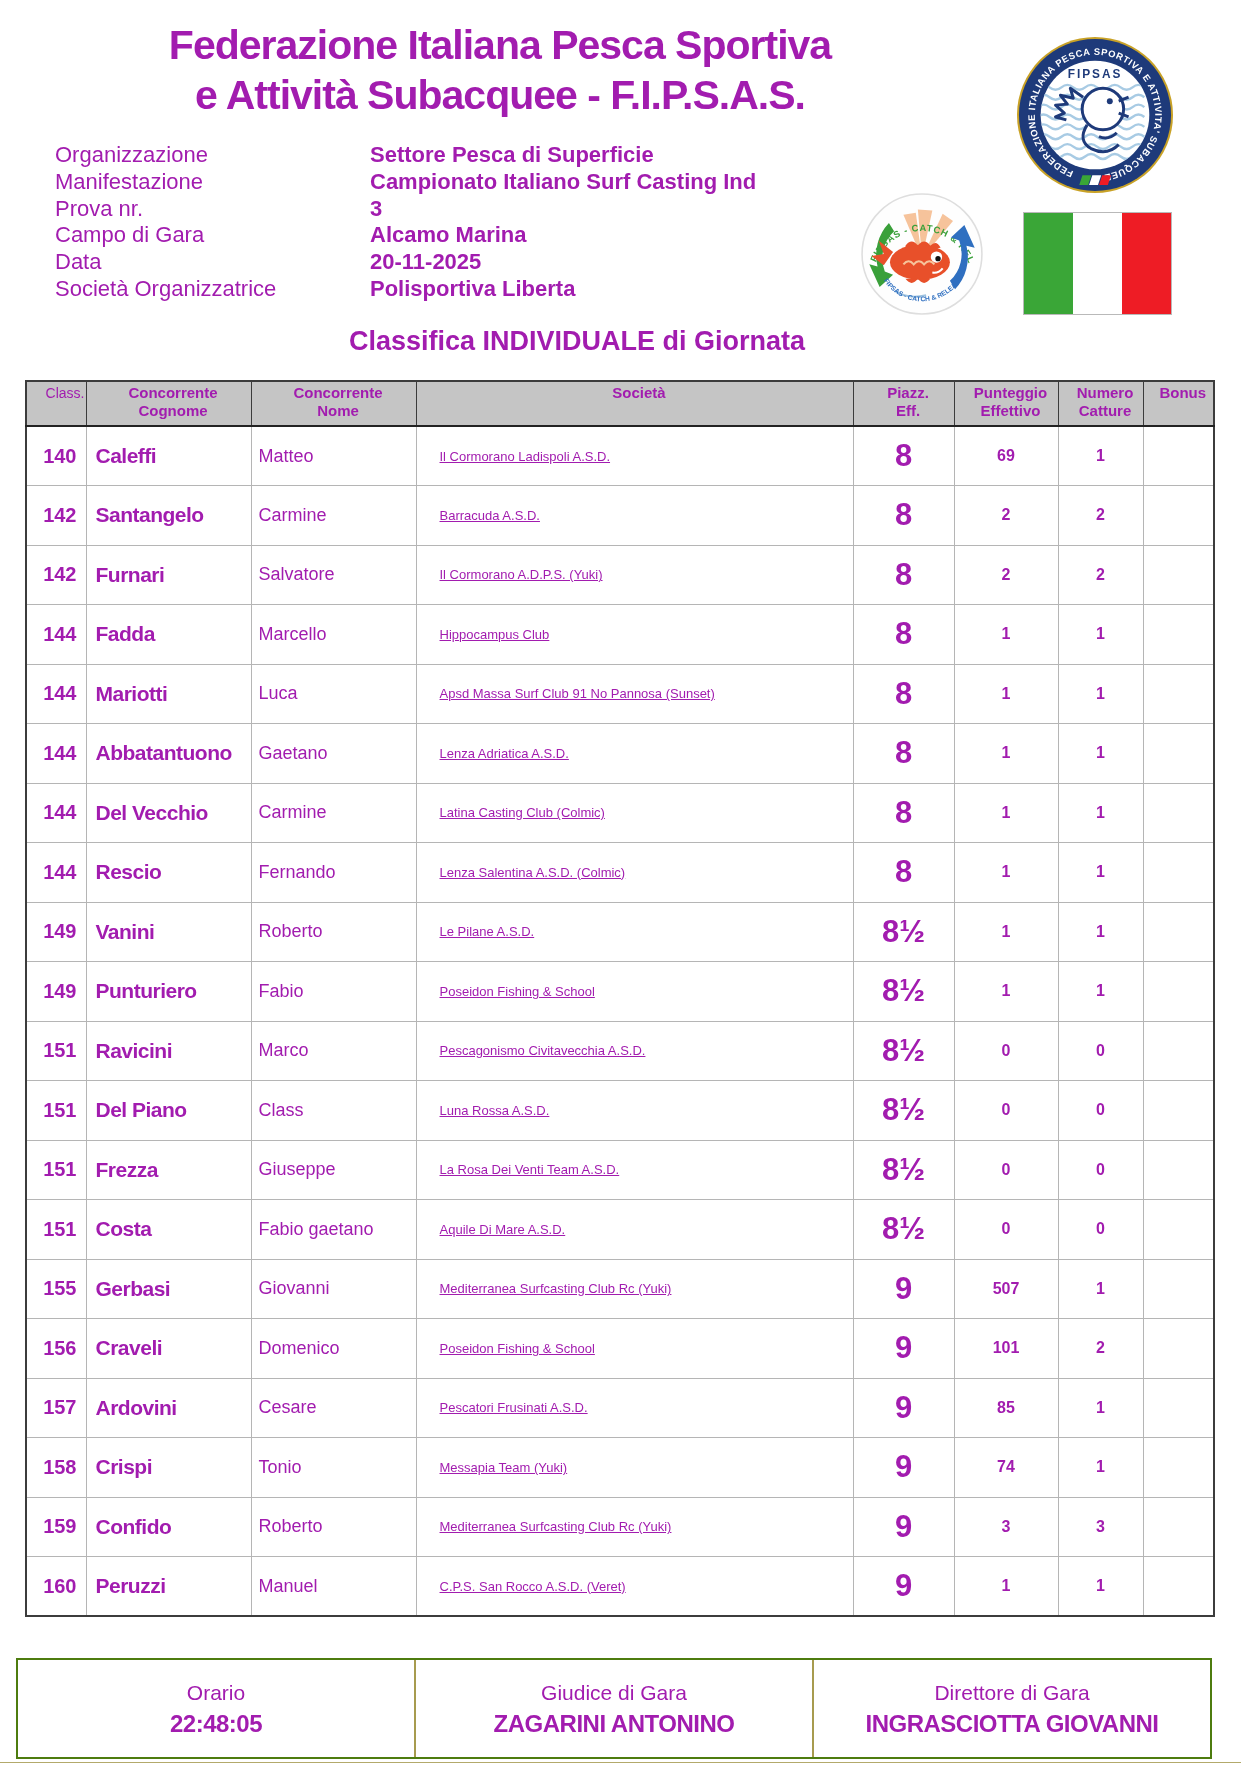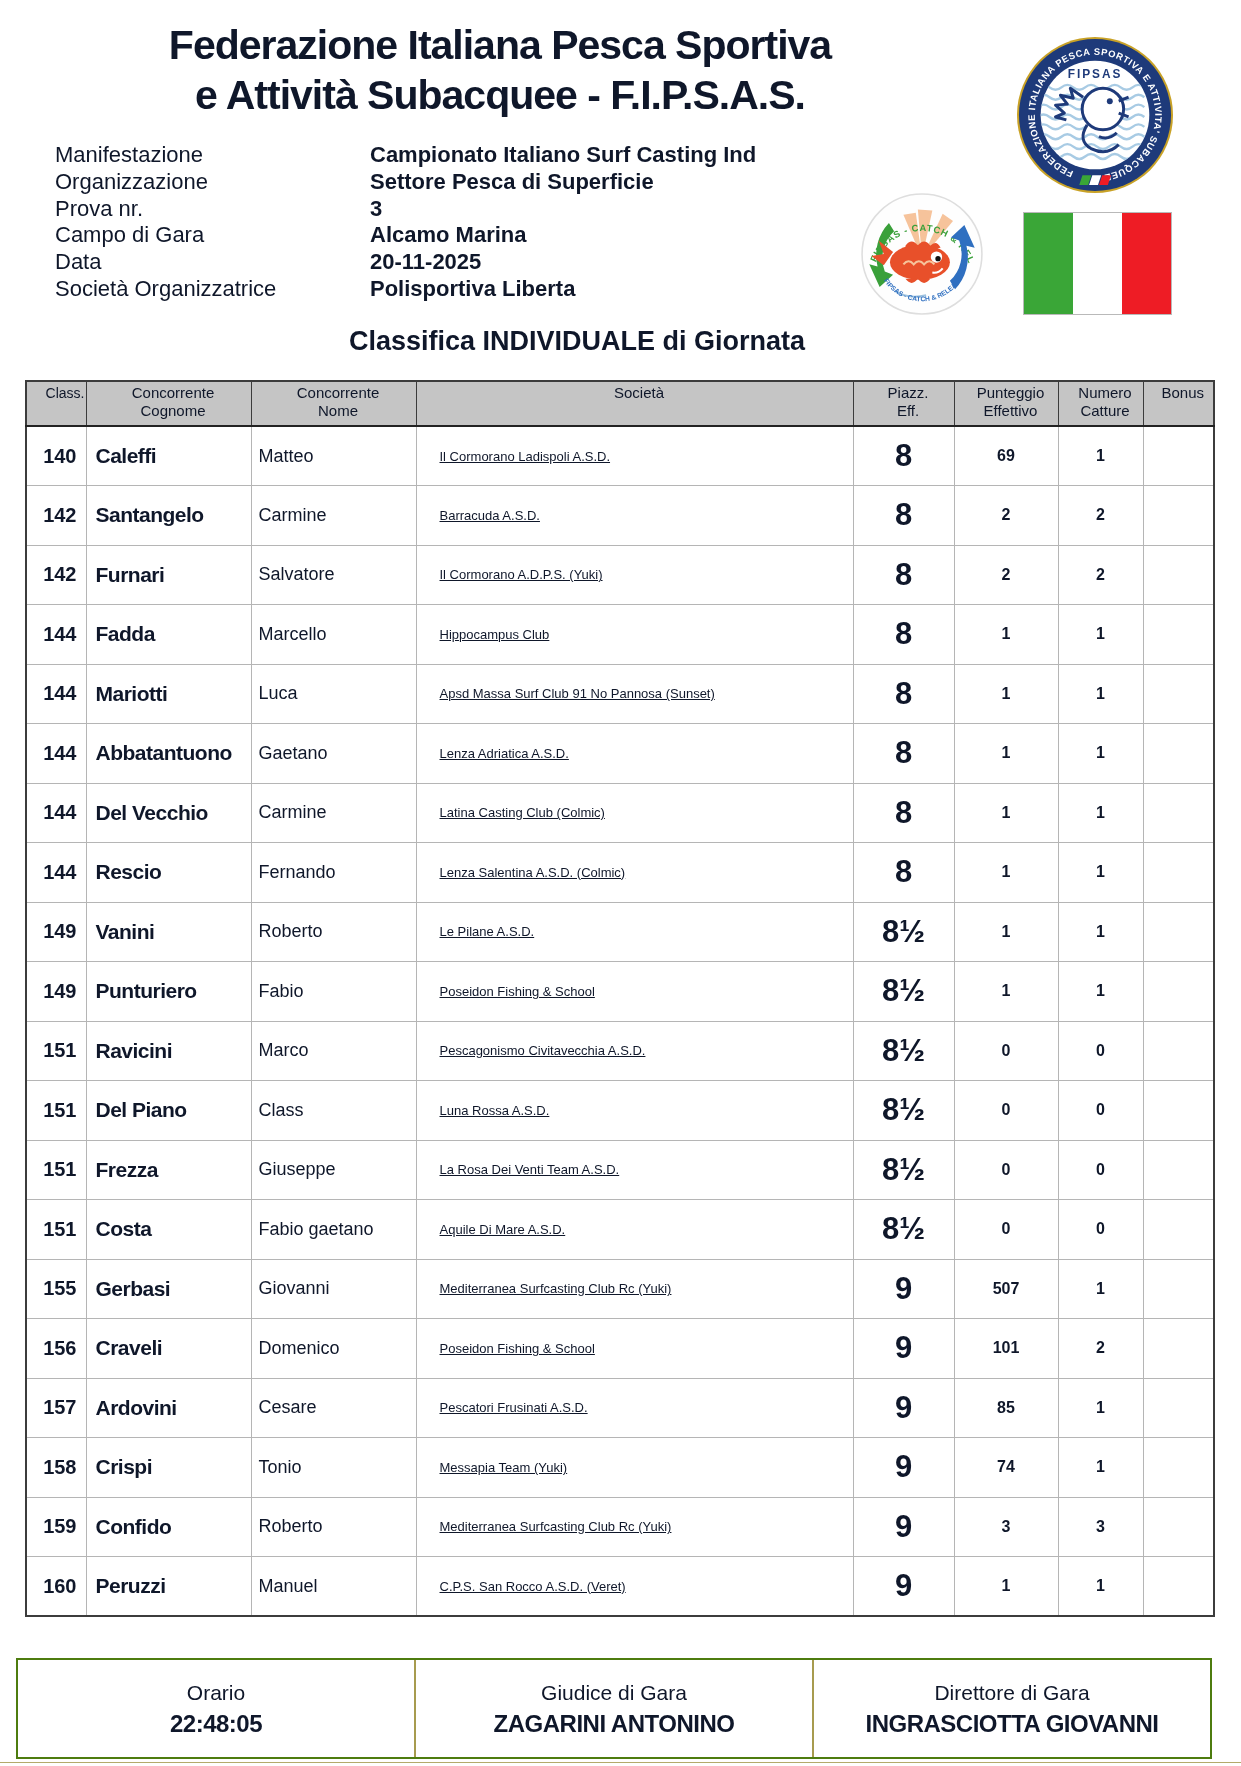--- a/index.html
+++ b/index.html
@@ -1,17 +1,17 @@
 <!DOCTYPE html>
 <html><head>
 <meta charset="utf-8">
 <style>
   html,body{margin:0;padding:0;background:#fff;}
   .page{position:relative;width:1241px;height:1766px;background:#fff;overflow:hidden;
-        font-family:"Liberation Sans","DejaVu Sans",sans-serif;color:#0f172a;}
+        font-family:"Liberation Sans","DejaVu Sans",sans-serif;color:#a21caf;}
 
   
   .title-block{position:absolute;left:0;top:20px;width:1000px;text-align:center;
                font-weight:bold;font-size:41px;line-height:1.22;letter-spacing:-1px;}
   .info-block{position:absolute;left:55px;top:142px;width:760px;font-size:22px;line-height:26.8px;}
   .info-row{display:flex;}
   .info-label{width:315px;flex:0 0 315px;}
   .info-value{font-weight:bold;}
   .day-heading{position:absolute;left:0;top:326px;width:1106px;text-align:center;
                font-weight:bold;font-size:27px;padding-left:24px;}
@@ -23,21 +23,21 @@
            border:1px solid #b9b9b9;display:flex;}
   .it-flag .g{flex:1;background:#3aa637;}
   .it-flag .w{flex:1;background:#ffffff;}
   .it-flag .r{flex:1;background:#ee1c25;}
 
   
   .rank-table-wrap{position:absolute;left:25px;top:380px;width:1188px;}
   table.rank{border-collapse:collapse;table-layout:fixed;width:1188px;
              border:2px solid #3c3c3c;}
   table.rank th{background:#c5c5c5;border:1px solid #3c3c3c;border-bottom:2px solid #222;
-                font-size:15px;font-weight:normal;vertical-align:top;padding-top:2px;height:40px;line-height:18px;padding-left:10px;}
+                font-size:15px;font-weight:bold;vertical-align:top;padding-top:2px;height:40px;line-height:18px;padding-left:10px;}
   table.rank th.h-class{font-weight:normal;font-size:14px;text-align:right;padding-left:0;}
   table.rank td{border:1px solid #b5b5b5;overflow:hidden;white-space:nowrap;}
   table.rank tr.data-row{height:59.5px;}
   td.c-class{text-align:right;padding-right:9px;font-weight:bold;font-size:20px;}
   td.c-cognome{padding-left:9px;font-weight:bold;font-size:21px;letter-spacing:-0.5px;}
   td.c-nome{padding-left:7px;font-size:18px;}
   td.c-societa{padding-left:23px;font-size:13px;text-decoration:underline;}
   td.c-piazz{text-align:center;font-weight:bold;font-size:31px;}
   td.c-punt,td.c-catt{text-align:center;font-weight:bold;font-size:16px;}
   td.c-bonus{background:#fff;}
@@ -58,26 +58,26 @@
 
 <div class="page">
 
   <div class="title-block">
     <div>Federazione Italiana Pesca Sportiva</div>
     <div>e Attività Subacquee - F.I.P.S.A.S.</div>
   </div>
 
   <div class="info-block">
       <div class="info-row">
+        <div class="info-label">Organizzazione</div>
+        <div class="info-value">Settore Pesca di Superficie</div>
+      </div>
+      <div class="info-row">
         <div class="info-label">Manifestazione</div>
         <div class="info-value">Campionato Italiano Surf Casting Ind</div>
-      </div>
-      <div class="info-row">
-        <div class="info-label">Organizzazione</div>
-        <div class="info-value">Settore Pesca di Superficie</div>
       </div>
       <div class="info-row">
         <div class="info-label">Prova nr.</div>
         <div class="info-value">3</div>
       </div>
       <div class="info-row">
         <div class="info-label">Campo di Gara</div>
         <div class="info-value">Alcamo Marina</div>
       </div>
       <div class="info-row">

